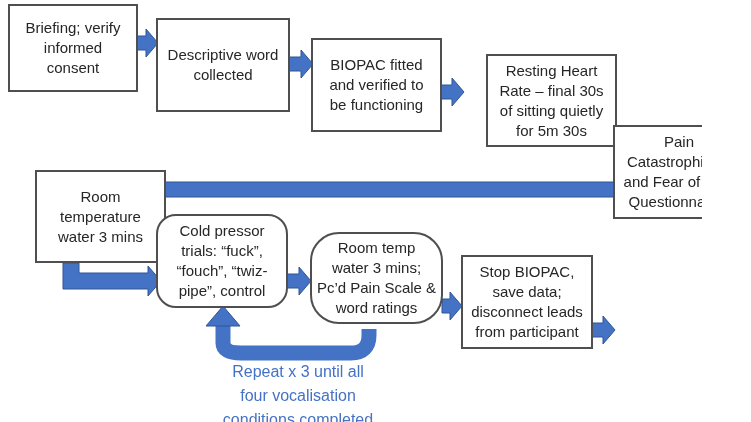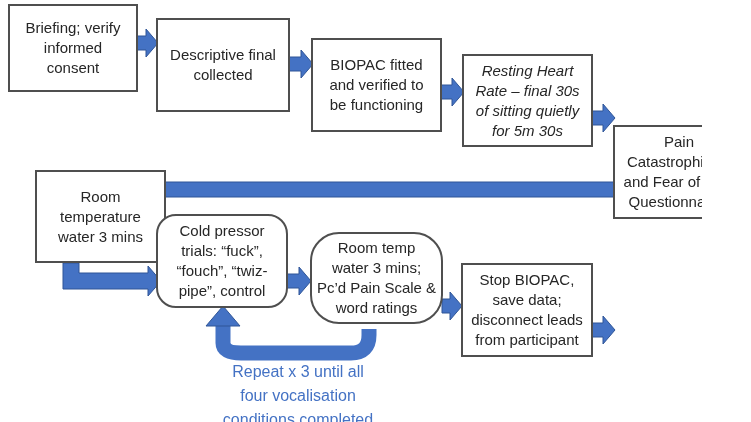--- a/index.html
+++ b/index.html
@@ -90,31 +90,31 @@
     <polygon class="loop-head" points="206,326 240,326 223,306"></polygon>
   </svg>
 
   <div class="step-box" style="left:8px; top:4px; width:130px; height:88px;">
     <div class="step-label">Briefing; verify
 informed
 consent</div>
   </div>
 
   <div class="step-box" style="left:156px; top:18px; width:134px; height:94px;">
-    <div class="step-label">Descriptive final
+    <div class="step-label">Descriptive word
 collected</div>
   </div>
 
   <div class="step-box" style="left:311px; top:38px; width:131px; height:94px;">
     <div class="step-label">BIOPAC fitted
 and verified to
 be functioning</div>
   </div>
 
-  <div class="step-box" style="left:462px; top:54px; width:131px; height:93px;font-style:italic;">
+  <div class="step-box" style="left:486px; top:54px; width:131px; height:93px;">
     <div class="step-label">Resting Heart
 Rate – final 30s
 of sitting quietly
 for 5m 30s</div>
   </div>
 
   <div class="step-box" style="left:613px; top:78px; width:132px; height:94px;margin-top:47px;">
     <div class="step-label">Pain
 Catastrophizing
 and Fear of Pain
@@ -134,21 +134,21 @@
 pipe”, control</div>
   </div>
 
   <div class="step-box" style="left:310px; top:232px; width:133px; height:92px;border-radius:29px;">
     <div class="step-label">Room temp
 water 3 mins;
 Pc’d Pain Scale &amp;
 word ratings</div>
   </div>
 
-  <div class="step-box" style="left:461px; top:263px; width:132px; height:94px;justify-content:center;">
+  <div class="step-box" style="left:461px; top:255px; width:132px; height:94px;justify-content:center;">
     <div class="step-label">Stop BIOPAC,
 save data;
 disconnect leads
 from participant</div>
   </div>
 
 
   <div class="loop-caption">Repeat x 3 until all
 four vocalisation
 conditions completed</div>

